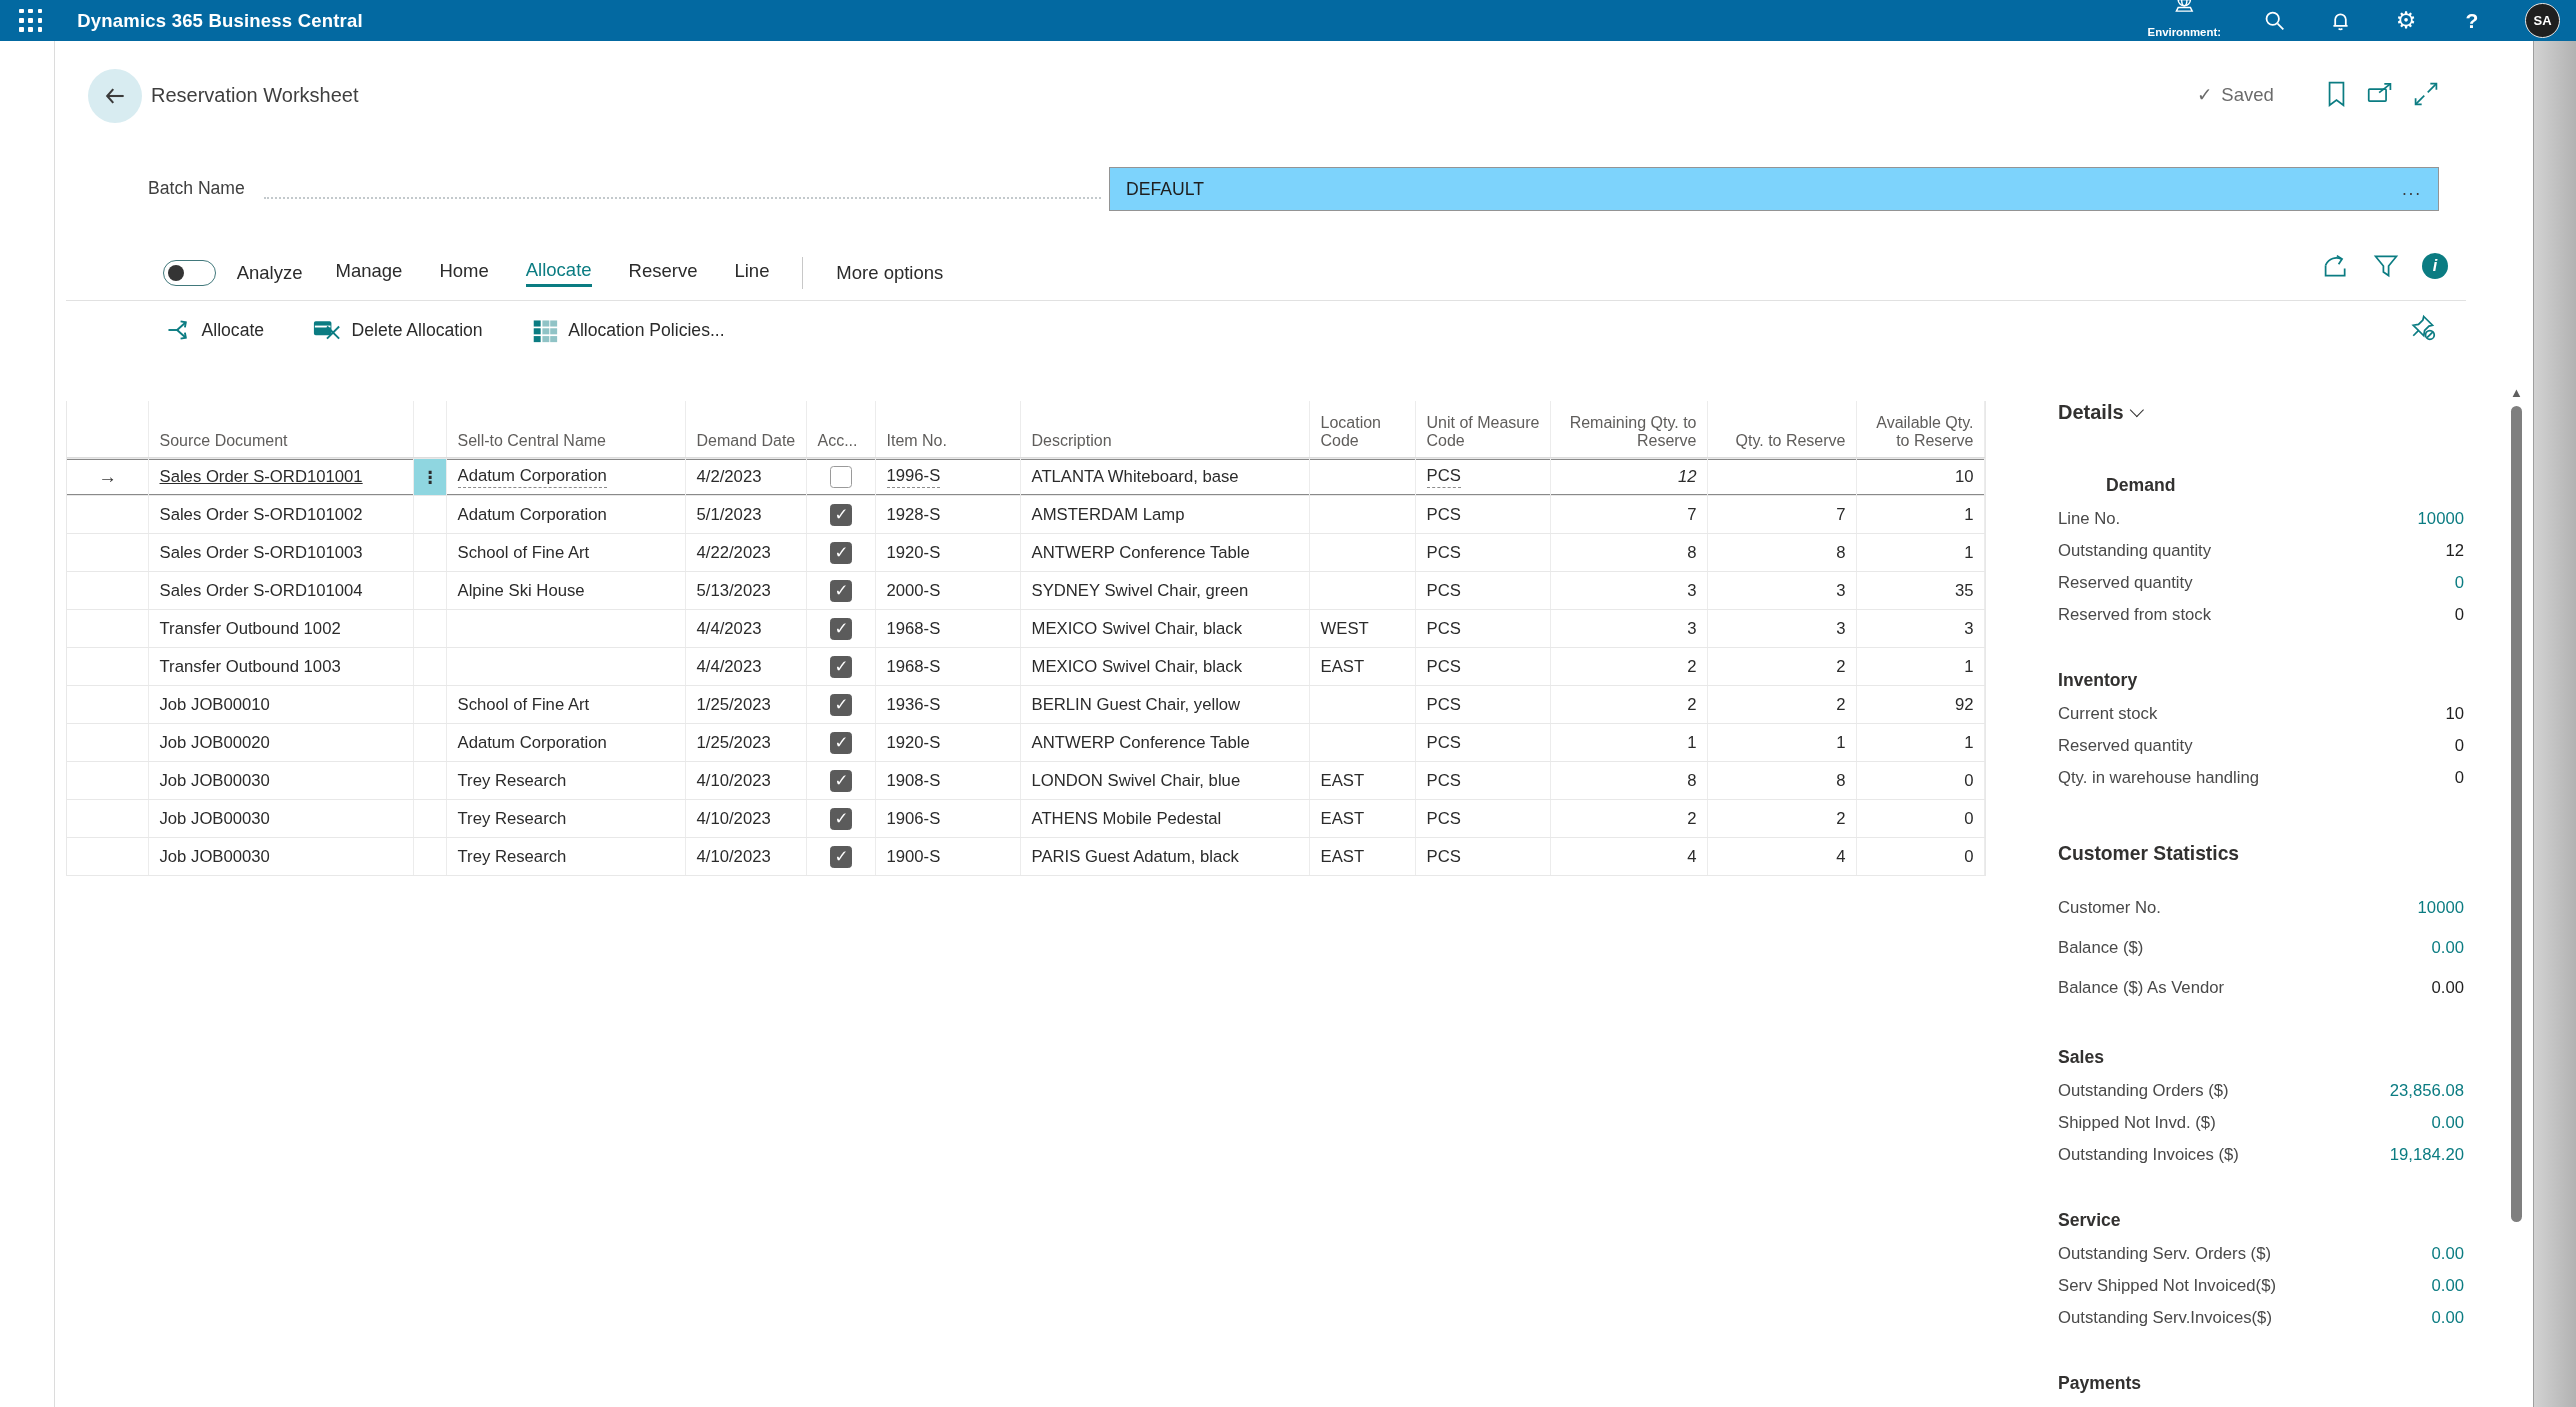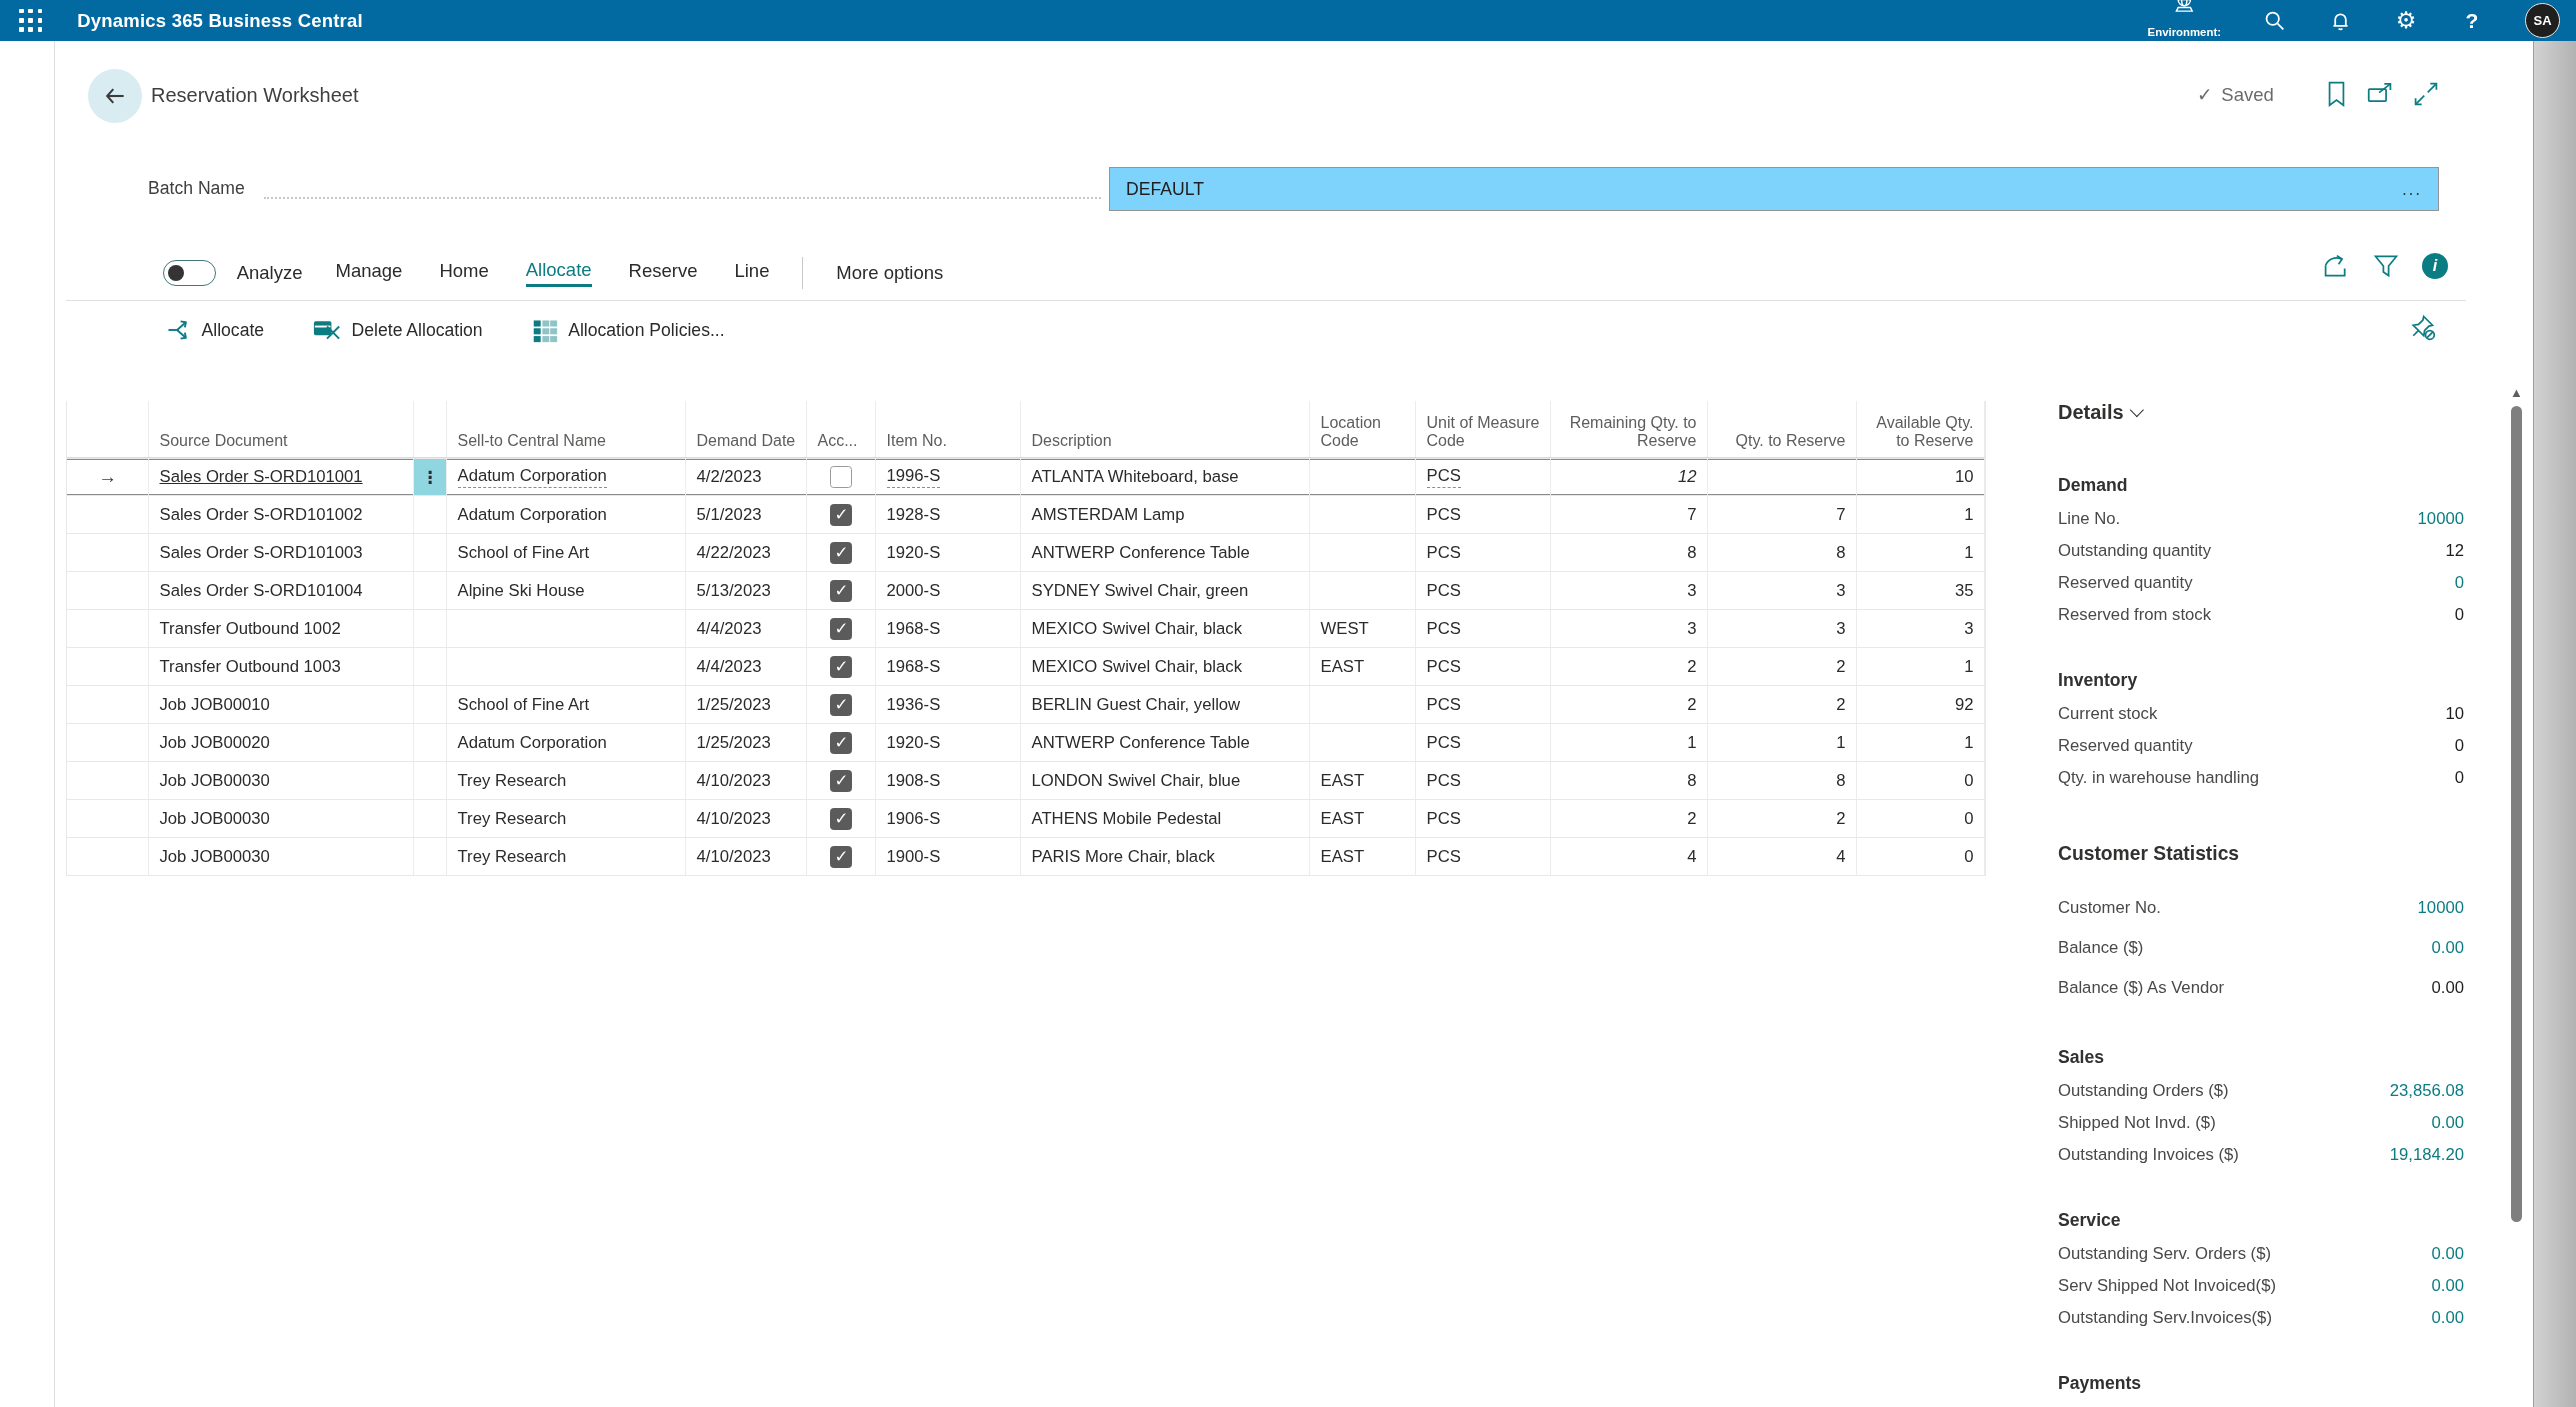--- a/index.html
+++ b/index.html
@@ -86,21 +86,21 @@
   .cb{width:22px;height:22px;border:1.8px solid #9a9a9a;border-radius:3.5px;background:#fff;margin:0 auto;position:relative;cursor:pointer;}
   .cb.checked{background:#5b5b5b;border-color:#5b5b5b;}
   .cb.checked::after{content:"\2713";position:absolute;left:3.5px;top:-0.9px;color:#fff;font-size:16.7px;font-weight:700;}
 
   
   .panel{position:absolute;left:2058px;top:401px;width:406px;}
   .panel-title{font-size:20px;font-weight:700;color:#323130;display:flex;align-items:center;gap:8.8px;margin-bottom:51px;cursor:pointer;}
   .chev{width:9.7px;height:9.7px;border-right:1.8px solid #323130;border-bottom:1.8px solid #323130;transform:rotate(45deg);margin-top:-5.3px;}
   .p-section-title{font-size:19.3px;font-weight:700;color:#323130;margin:49px 0 23px 0;}
   .p-group-h{font-size:17.6px;font-weight:700;color:#323130;margin:39px 0 7px 0;}
-  .p-group-h.first{margin-top:0;}
+  .p-group-h.first{margin-top:0;margin-left:48px;}
   .p-row{display:flex;justify-content:space-between;align-items:center;height:32px;font-size:16.7px;}
   .p-row.tall{height:40px;}
   .p-row .lbl{color:#494949;}
   .p-row .val{color:#1f1f1f;}
   .p-row .val.link{color:#0b7c82;cursor:pointer;}
 
   svg{display:block;}
 </style>
 </head>
 <body>
@@ -584,21 +584,21 @@
       <div class="cell c-customer">
             <span>Trey Research</span>
           </div>
       <div class="cell c-date">4/10/2023</div>
       <div class="cell c-acc">
             <span class="cb checked"></span>
           </div>
       <div class="cell c-item">
             <span>1900-S</span>
           </div>
-      <div class="cell c-desc">PARIS More Chair, black</div>
+      <div class="cell c-desc">PARIS Guest Adatum, black</div>
       <div class="cell c-loc">EAST</div>
       <div class="cell c-uom">
             <span>PCS</span>
           </div>
       <div class="cell num c-remaining">4</div>
       <div class="cell num c-qty">4</div>
       <div class="cell num c-available">0</div>
     </div>
       </div>
   </div>

